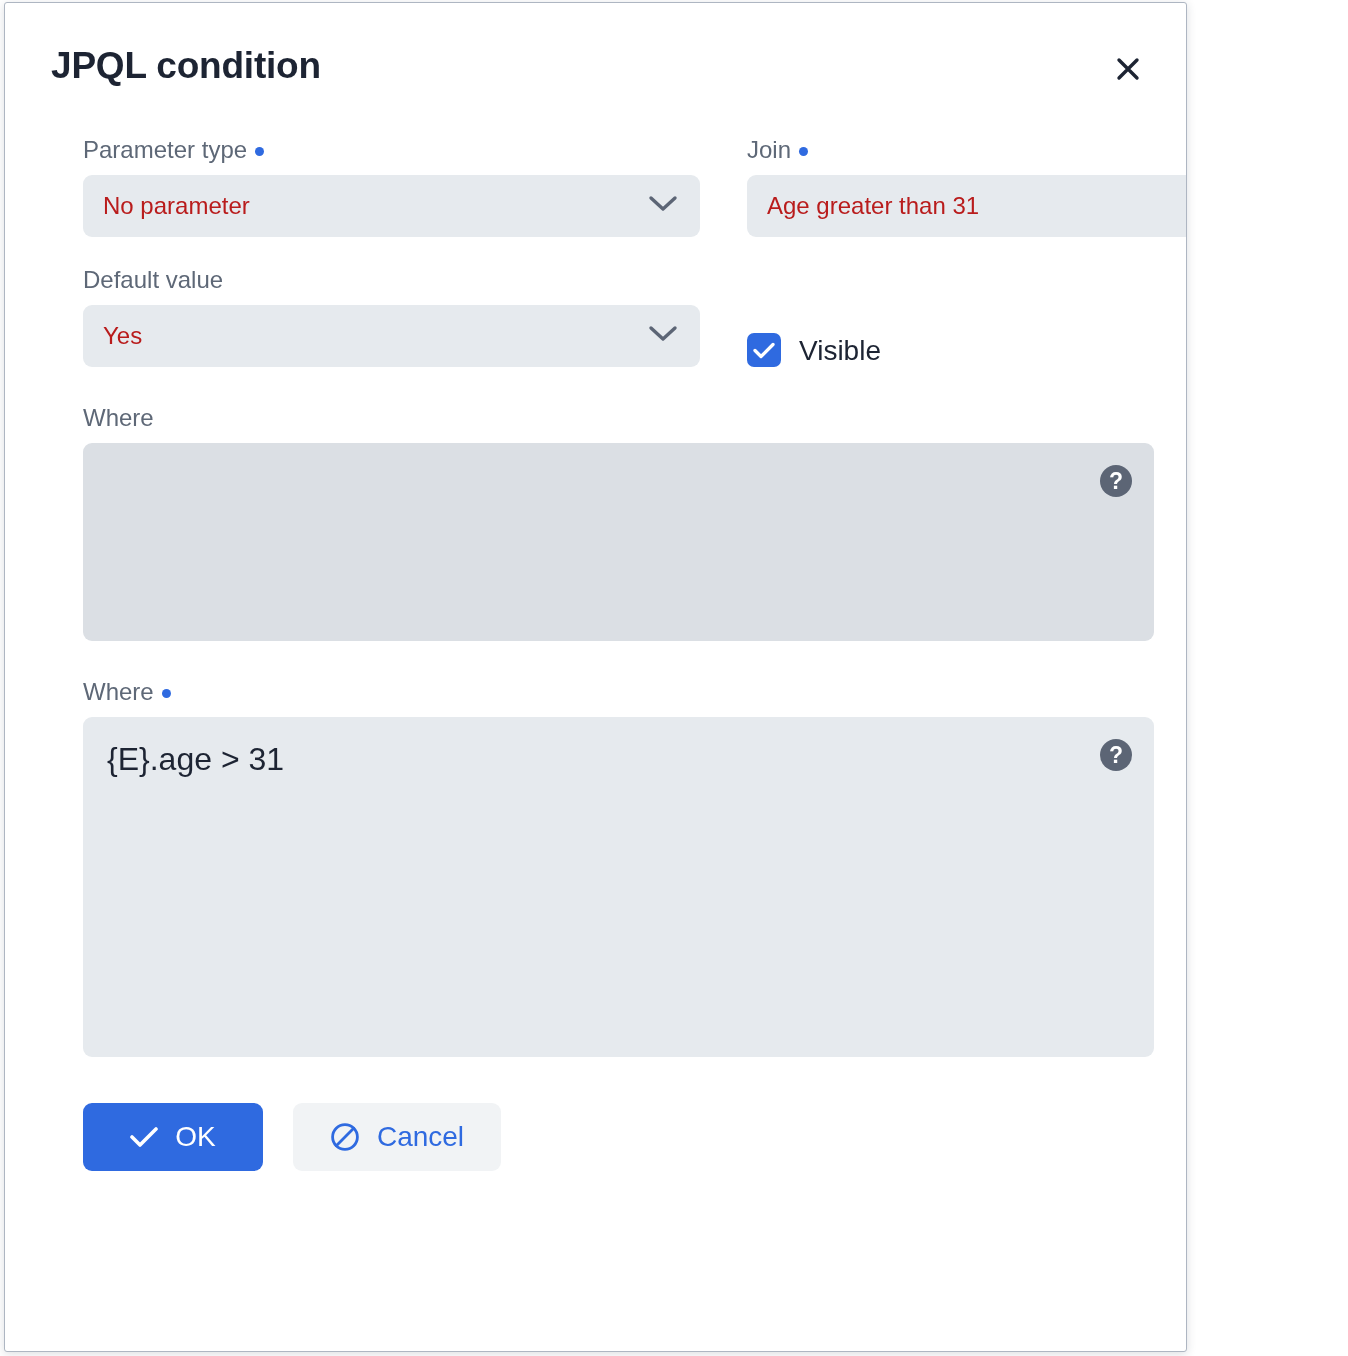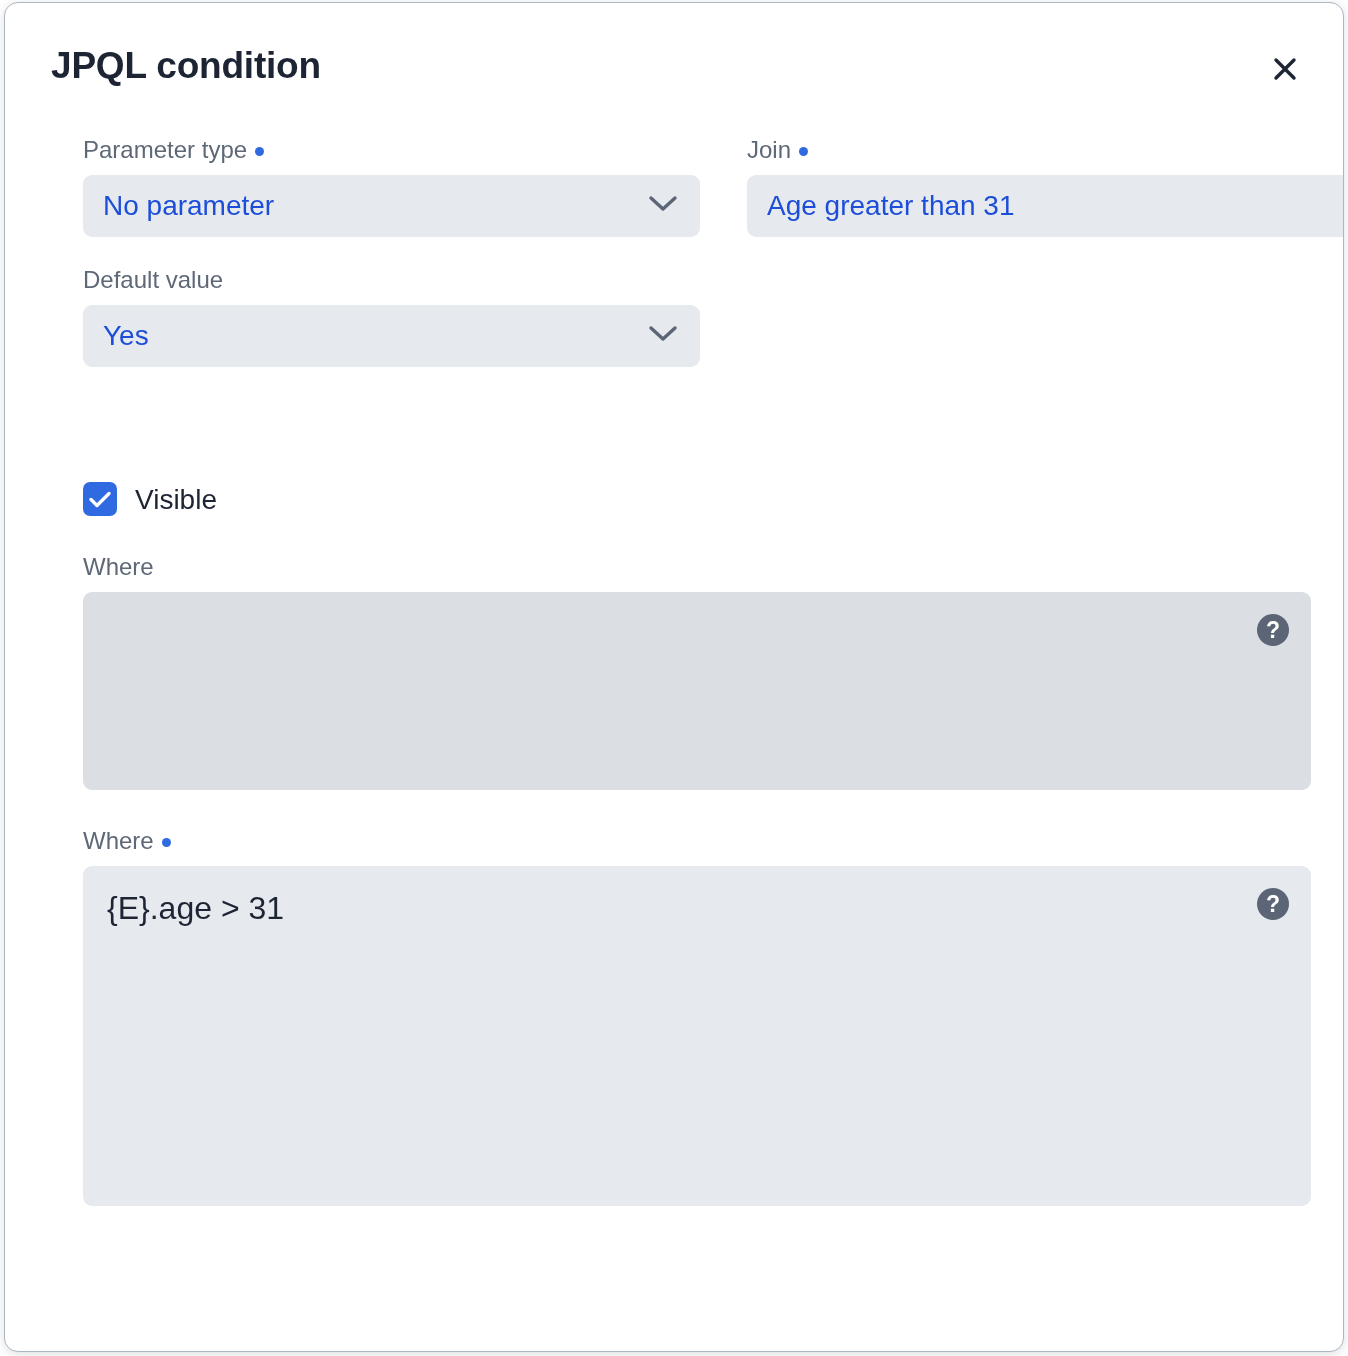--- a/index.html
+++ b/index.html
@@ -12,25 +12,25 @@
     height: 1356px;
     font-family: "Liberation Sans", sans-serif;
     -webkit-font-smoothing: antialiased;
   }
 
   
   .dialog {
     position: absolute;
     left: 4px;
     top: 2px;
-    width: 1340px;
+    width: 1183px;
     height: 1350px;
     box-sizing: border-box;
     background: #ffffff;
-    border-radius: 14px;
+    border-radius: 3px;
     border: 1px solid #aeb6c2;
     box-shadow: 0 2px 10px rgba(40,50,70,0.16);
     overflow: hidden;
   }
 
   
   .header {
     position: relative;
     height: 132px;
   }
@@ -101,37 +101,37 @@
     height: 62px;
     background: #e6eaee;
     border-radius: 9px;
     display: flex;
     align-items: center;
     box-sizing: border-box;
     padding: 0 20px;
     cursor: pointer;
   }
   .control .value {
-    font-size: 28px;
-    color: #1d4ed8;
+    font-size: 24px;
+    color: #b91c1c;
     line-height: 1;
     text-align: center;
   }
   .chevron {
     position: absolute;
     right: 22px;
     top: 50%;
     transform: translateY(-50%);
     display: block;
   }
   .text-input {
     cursor: text;
   }
 
-  .row-gap-1 { margin-top: 28px; flex-direction: column; }
+  .row-gap-1 { margin-top: 28px; }
 
   
   .checkbox-wrap {
     display: flex;
     align-items: flex-end;
     gap: 18px;
     height: 62px;
     cursor: pointer;
   }
   .checkbox-box {
@@ -311,15 +311,34 @@
       <div class="field-label">
         <span>Where</span>
         <span class="req-dot"></span>
       </div>
       <div class="textarea where">
         <div class="code">{E}.age &gt; 31</div>
         <span class="help-icon">?</span>
       </div>
     </div>
 
+    <div class="footer">
+      <button class="btn btn-primary">
+        <span>
+          <svg width="28" height="22" viewBox="0 0 28 22" aria-hidden="true">
+            <path d="M2 11 L10 19 L26 3" fill="none" stroke="#ffffff" stroke-width="3.6" stroke-linecap="round" stroke-linejoin="round"></path>
+          </svg>
+        </span>
+        <span>OK</span>
+      </button>
+      <button class="btn btn-secondary">
+        <span>
+          <svg width="30" height="30" viewBox="0 0 30 30" aria-hidden="true">
+            <circle cx="15" cy="15" r="12.4" fill="none" stroke="#2f6ae0" stroke-width="2.8"></circle>
+            <path d="M6.3 23.7 L23.7 6.3" stroke="#2f6ae0" stroke-width="2.8" stroke-linecap="round"></path>
+          </svg>
+        </span>
+        <span>Cancel</span>
+      </button>
+    </div>
 
   </div>
 </div>
 
 </body></html>

